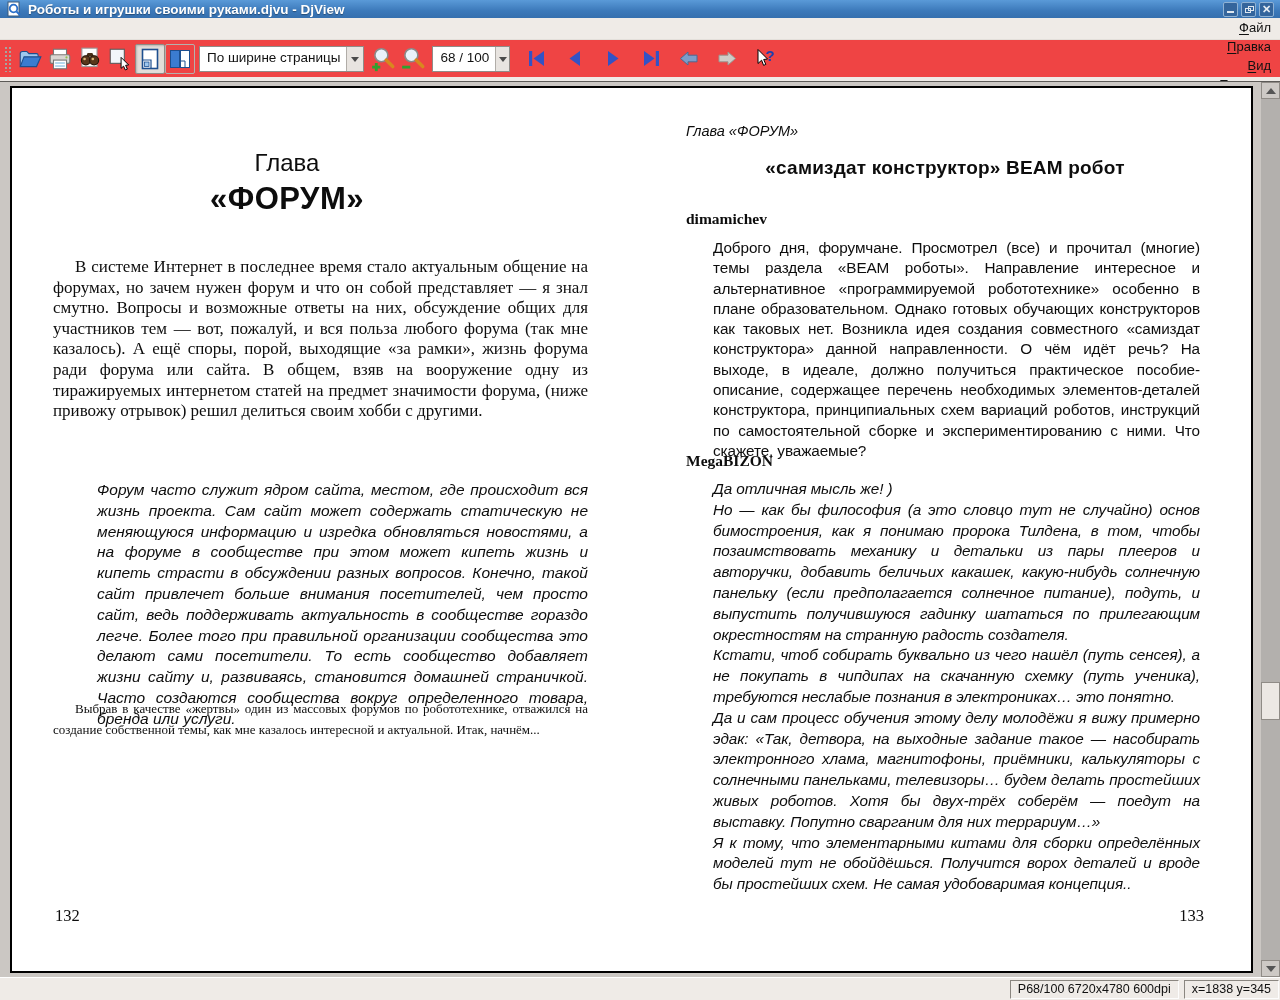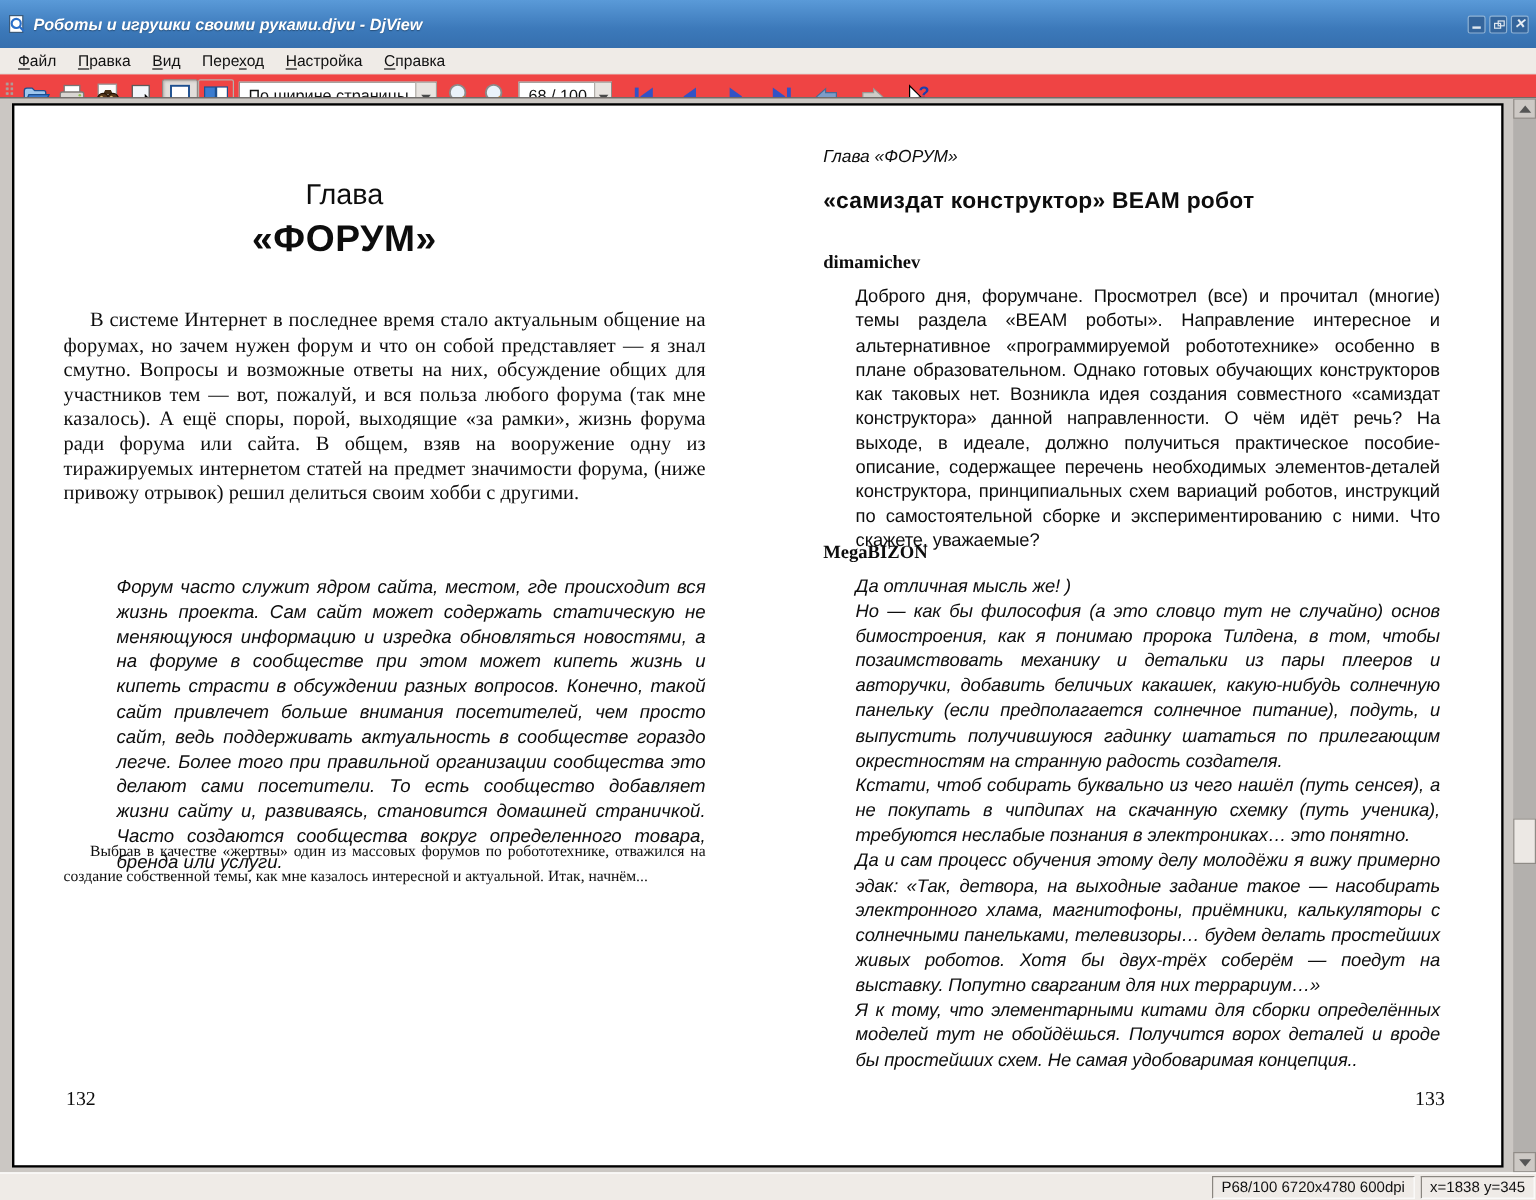--- a/index.html
+++ b/index.html
@@ -1,31 +1,31 @@
 <!DOCTYPE html>
 <html><head>
 <meta charset="utf-8">
 <style>
   * { box-sizing: border-box; margin: 0; padding: 0; }
   html,body { width:1280px; height:1000px; overflow:hidden; }
   body { font-family:"Liberation Sans", sans-serif; background:#efebe7; position:relative; }
 
   
-  .titlebar{ height:40px; background:linear-gradient(#5a9ad8,#3c79ba 60%,#356fae); display:flex; align-items:center; padding:0 4px;font-style:italic; }
+  .titlebar{ height:18px; background:linear-gradient(#5a9ad8,#3c79ba 60%,#356fae); display:flex; align-items:center; padding:0 4px; }
   .titlebar .app-icon{ width:16px; height:16px; margin:0 6px 0 2px; flex:0 0 auto; }
   .titlebar .title{ color:#fff; font-weight:bold; font-size:13.5px; flex:1; white-space:nowrap; overflow:hidden; text-shadow:0 1px 1px rgba(0,0,0,.35);}
   .winbtns{ display:flex; gap:3px; margin-right:2px; }
   .winbtn{ width:15px; height:15px; background:#34659c; border:1px solid #8fb2d4; border-radius:2px; position:relative; cursor:default; }
   .winbtn .g-min{ position:absolute; left:3px; right:3px; bottom:3px; height:2px; background:#dfe7ef; }
   .winbtn .g-rest{ position:absolute; left:3px; top:5px; width:6px; height:5px; border:1px solid #dfe7ef; }
   .winbtn .g-rest2{ position:absolute; left:6px; top:3px; width:6px; height:5px; border:1px solid #dfe7ef; background:#34659c;}
   .winbtn .g-close{ position:absolute; inset:0; color:#e8eef4; font-size:11px; line-height:13px; text-align:center; font-weight:bold;}
 
   
-  .menubar{ height:22px; background:#efebe7; display:flex; align-items:center; padding-left:6px; border-bottom:1px solid #e3dfda; }
+  .menubar{ height:22px; background:#efebe7; display:flex; align-items:flex-end; padding-left:6px; border-bottom:1px solid #e3dfda;flex-direction:column; }
   .menu-item{ padding:2px 9px; font-size:13px; color:#111; cursor:default; }
   .mn{ text-decoration:underline; text-underline-offset:2px; }
 
   
   .toolbar{ height:37px; background:#ef4444; display:flex; align-items:center; padding-left:2px; }
   .grip{ width:7px; height:26px; margin:0 4px 0 2px;
     background-image:radial-gradient(circle at 2px 2px,#a8a49f 1px,transparent 1.4px);
     background-size:4px 4px; }
   .tbtn{ width:30px; height:30px; display:flex; align-items:center; justify-content:center; border:1px solid transparent; border-radius:2px; cursor:default; }
   .tbtn.pressed{ border:1px solid #8f8b86; background:#e2deda; box-shadow:inset 1px 1px 2px rgba(0,0,0,.18); }
@@ -47,21 +47,21 @@
   .sbtn.up:after{ content:""; border:5px solid transparent; border-bottom:6px solid #555; margin-bottom:5px;}
   .sbtn.down:after{ content:""; border:5px solid transparent; border-top:6px solid #555; margin-top:5px;}
   .sthumb{ position:absolute; left:0; width:19px; top:600px; height:38px; background:#ece8e4; border:1px solid #8f8b86; }
 
   
   .statusbar{ position:absolute; left:0; bottom:0; width:1280px; height:23px; background:#efebe7; border-top:1px solid #fff; display:flex; align-items:center; justify-content:flex-end; gap:5px; padding:0 1px; }
   .status-panel{ border:1px solid; border-color:#8a8680 #fdfdfd #fdfdfd #8a8680; padding:1px 7px 2px; font-size:12.5px; color:#111; white-space:nowrap; }
 
   
   .djpage *{ color:#0d0d0d; }
-  .abs{ position:absolute; }
+  .abs{ position:absolute;text-align:center; }
   .serif{ font-family:"Liberation Serif", serif; }
   .sans{ font-family:"Liberation Sans", sans-serif; }
 
   .chapter-head{ left:60px; top:58px; width:430px; text-align:center; }
   .chapter-head .l1{ font-size:24px; line-height:34px; }
   .chapter-head .l2{ font-size:31px; line-height:38px; font-weight:bold; letter-spacing:.5px;}
 
   .lp-body{ left:41px; top:169px; width:535px; font-size:17px; line-height:20.6px; text-align:justify; }
   .lp-body p{ text-indent:22px; }
   .lp-quote{ left:85px; top:392px; width:491px; font-size:15.5px; line-height:20.8px; font-style:italic; text-align:justify; }

